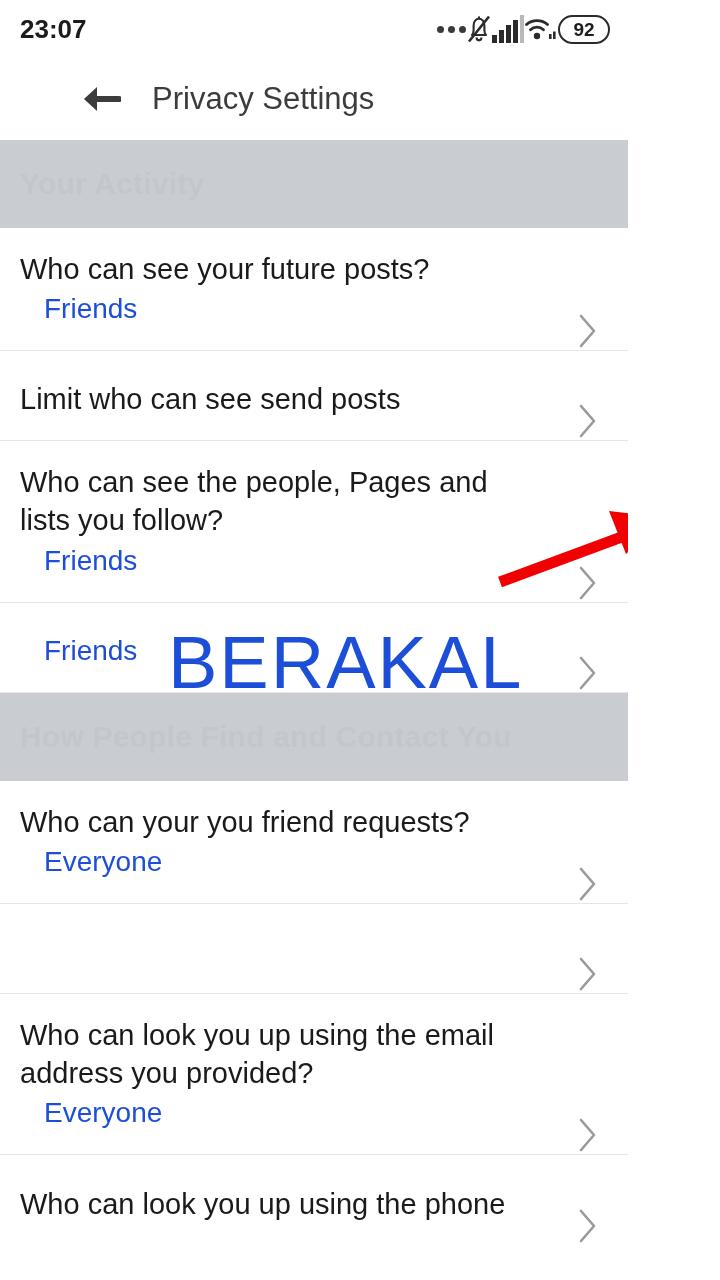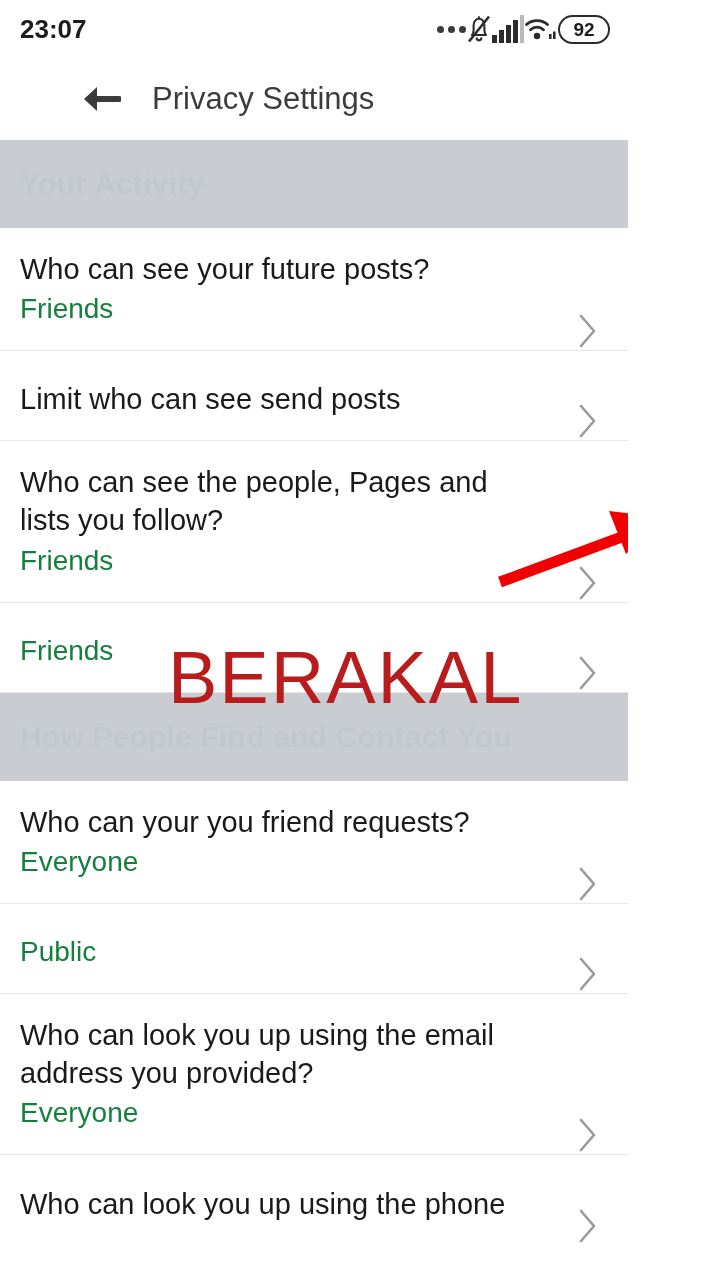--- a/index.html
+++ b/index.html
@@ -126,42 +126,43 @@
     padding: 22px 0 22px 0;
     padding-right: 24px;
   }
   .row-title {
     font-size: 29px;
     color: #1a1a1a;
     line-height: 1.32;
   }
   .row-subtitle {
     font-size: 28px;
-    color: #15803d;
+    color: #1d4ed8;
     line-height: 1.32;
     margin-top: 3px;
+    margin-left: 24px;
   }
   .chevron {
     flex: 0 0 auto;
     width: 40px;
     display: flex;
     align-items: center;
     justify-content: center;
   }
 
   
   .row-clipped { border-bottom: none; }
 
   
   .watermark {
     position: absolute;
     left: 168px;
-    top: 635px;
+    top: 620px;
     font-size: 74px;
-    color: #b91c1c;
+    color: #1d4ed8;
     letter-spacing: 2px;
     font-weight: normal;
     pointer-events: none;
     z-index: 5;
     white-space: nowrap;
   }
 
   
   .annotation-arrow {
     position: absolute;
@@ -290,21 +291,20 @@
       </div>
       <div class="chevron">
         <svg width="22" height="38" viewBox="0 0 22 38">
             <polyline points="4,4 17,19 4,34" fill="none" stroke="#9a9a9a" stroke-width="2.6" stroke-linecap="round" stroke-linejoin="round"></polyline>
           </svg>
       </div>
     </div>
 
     <div class="list-row">
       <div class="row-text">
-        <div class="row-subtitle">Public</div>
       </div>
       <div class="chevron">
         <svg width="22" height="38" viewBox="0 0 22 38">
             <polyline points="4,4 17,19 4,34" fill="none" stroke="#9a9a9a" stroke-width="2.6" stroke-linecap="round" stroke-linejoin="round"></polyline>
           </svg>
       </div>
     </div>
 
     <div class="list-row">
       <div class="row-text">

